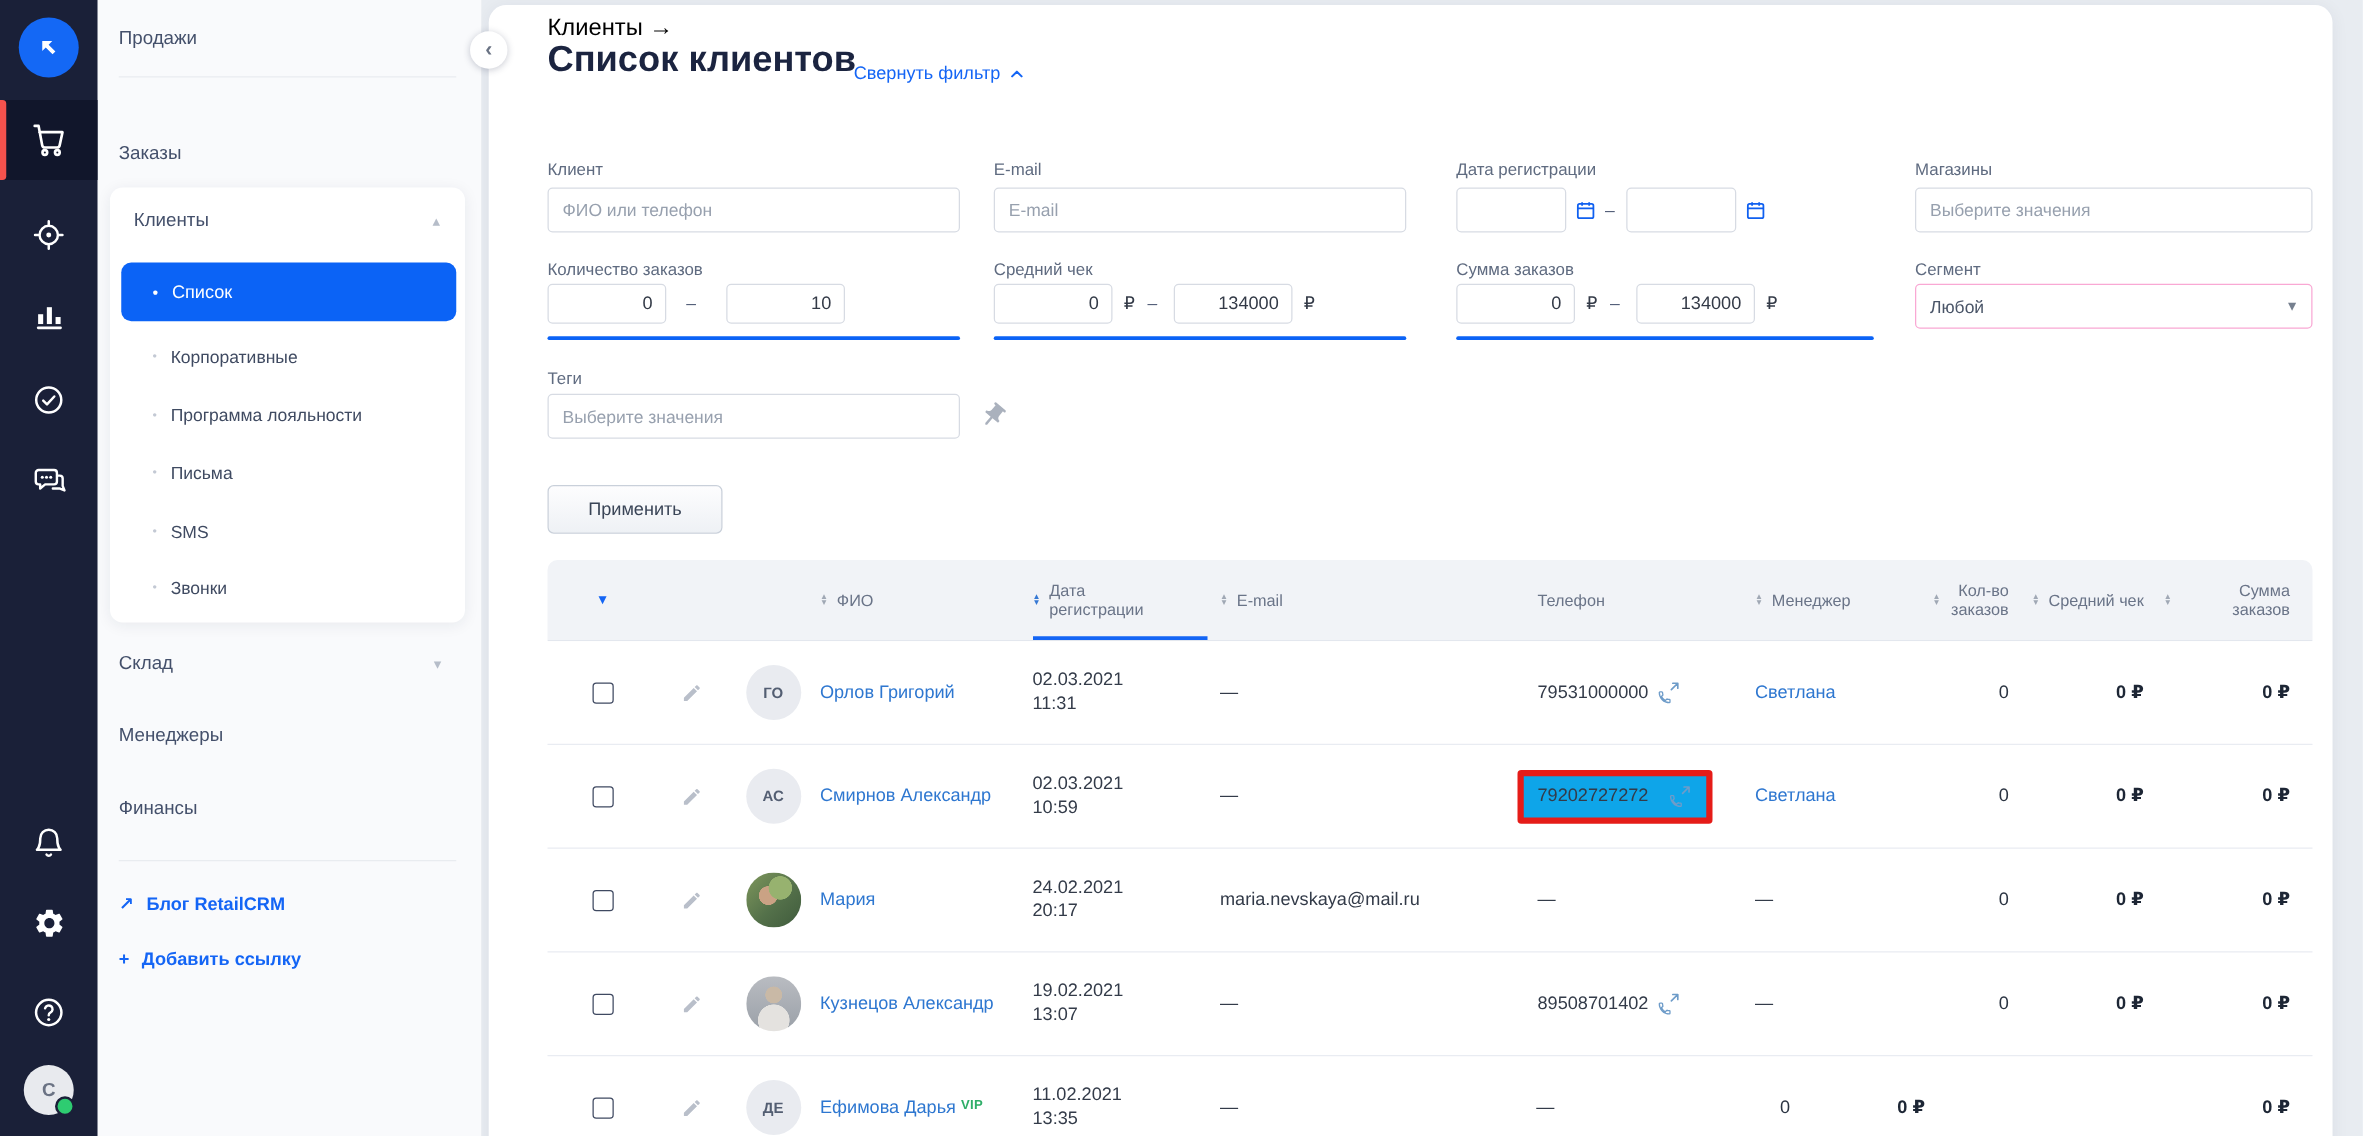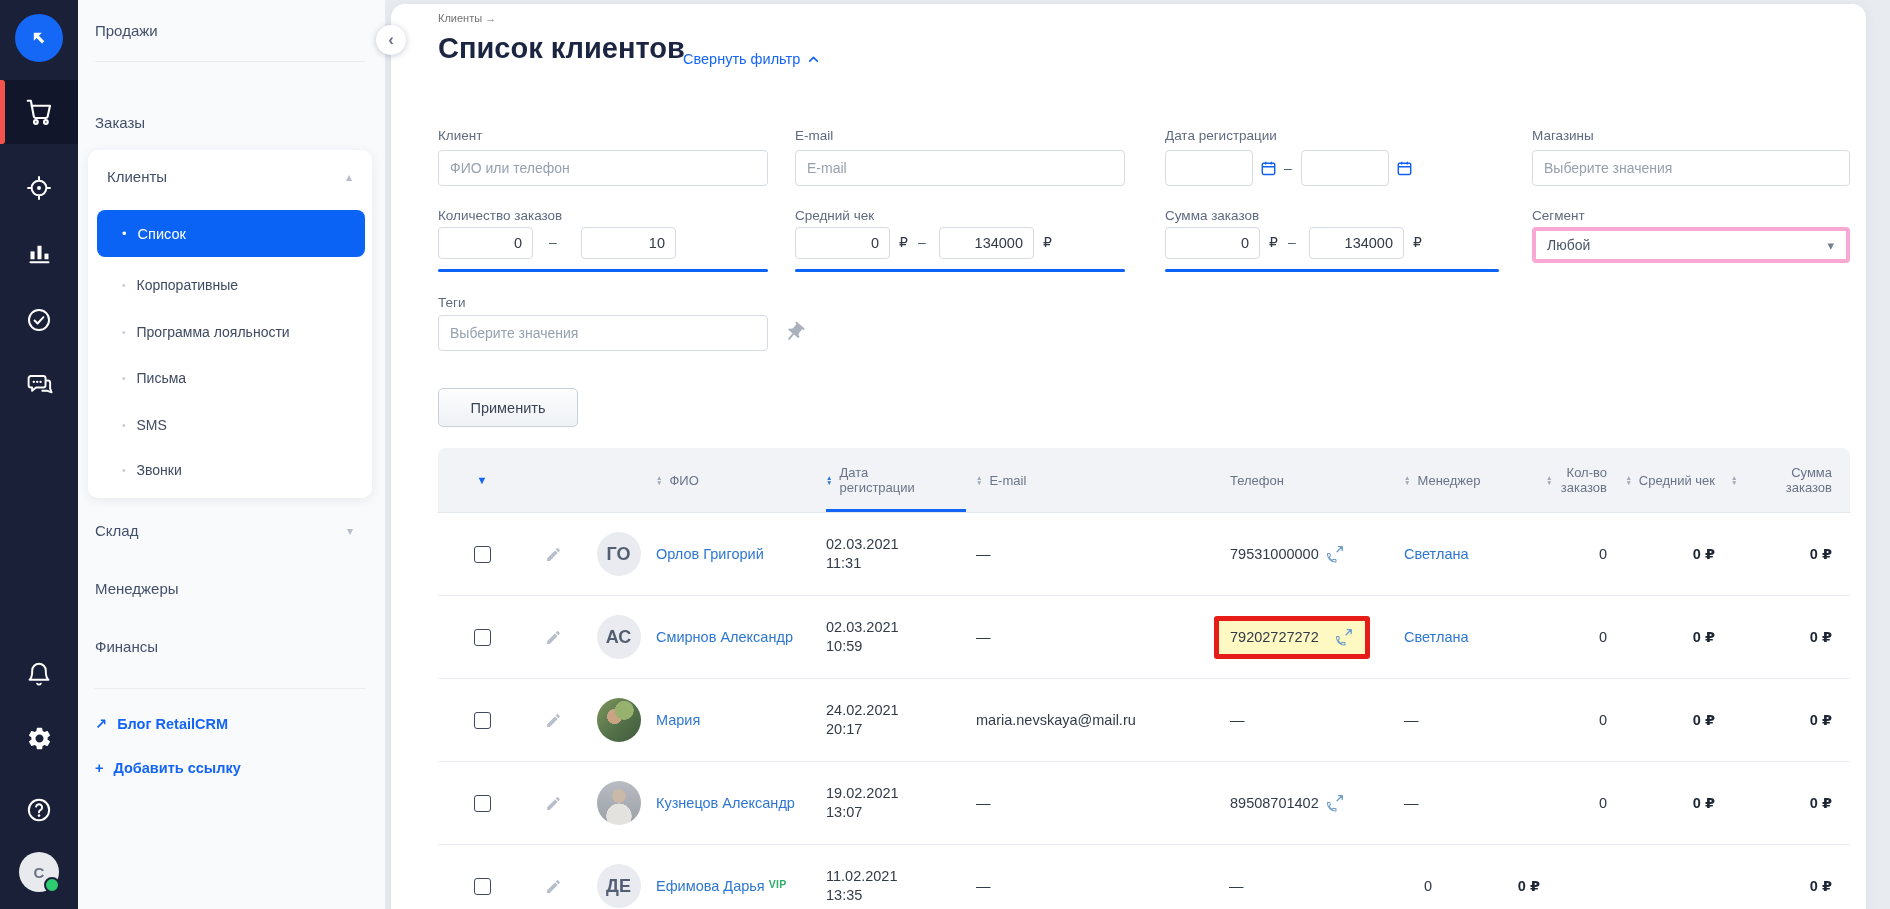--- a/index.html
+++ b/index.html
@@ -35,38 +35,38 @@
   .sub-item .bullet{margin-left:34px;margin-right:11px;color:#c3c9d4;font-size:10px;}
   .side-link{position:absolute;left:17px;display:flex;align-items:center;gap:10px;
     color:#1465f5;font-size:14.5px;font-weight:bold;}
   
   .main{position:absolute;left:385px;top:0;right:0;bottom:0;background:#e8ecf1;}
   .card{position:absolute;left:6px;top:4px;right:24px;bottom:-20px;background:#fff;
     border-radius:14px 14px 0 0;box-shadow:0 2px 14px rgba(30,40,70,.06);}
   .collapse-btn{position:absolute;left:-15px;top:21px;width:30px;height:30px;border-radius:50%;
     background:#fff;box-shadow:0 1px 6px rgba(30,40,70,.25);display:flex;align-items:center;
     justify-content:center;color:#6a7384;font-size:17px;font-weight:bold;z-index:6;}
-  .breadcrumb{position:absolute;left:47px;top:8px;font-size:11px;color:#737373;}
+  .breadcrumb{position:absolute;left:47px;top:8px;font-size:19px;color:#000000;}
   .page-title{position:absolute;left:47px;top:28px;font-size:29px;font-weight:bold;color:#1b2440;}
   .collapse-filter{position:absolute;left:292px;top:47px;font-size:14.5px;color:#1465f5;
     display:flex;align-items:center;gap:7px;}
   .btn-new{position:absolute;right:16px;top:8px;width:148px;height:50px;background:#0b63f6;
     border:none;border-radius:7px;color:#fff;font-size:16.5px;display:flex;align-items:center;
     justify-content:center;gap:11px;font-family:inherit;}
   
   .f-label{position:absolute;font-size:13.5px;color:#5f6b80;}
   .f-input{position:absolute;height:36px;border:1px solid #d7dbe3;border-radius:4px;
     font-family:inherit;font-size:14px;color:#333a47;padding:0 11px;box-sizing:border-box;background:#fff;}
   .f-input::placeholder{color:#97a0ae;}
   .f-num{position:absolute;height:32px;width:95px;border:1px solid #d7dbe3;border-radius:4px;
     font-family:inherit;font-size:14.5px;color:#333a47;text-align:right;padding:0 10px;box-sizing:border-box;}
   .f-dash{position:absolute;color:#55607a;font-size:14px;}
   .f-rub{position:absolute;color:#333a47;font-size:14px;}
   .f-slider{position:absolute;height:3px;background:#0b63f6;border-radius:2px;}
-  .f-select{position:absolute;height:36px;border:4px solid #f9a8d4;border-radius:4px;background:#fff;
+  .f-select{position:absolute;height:36px;border:1px solid #f9a8d4;border-radius:4px;background:#fff;
     font-size:14px;color:#4a5568;display:flex;align-items:center;padding:0 11px;box-sizing:border-box;}
   .f-select .caret{position:absolute;right:12px;color:#76808f;font-size:13px;}
   .cal-ic{position:absolute;width:17px;height:17px;}
   .btn-apply{position:absolute;left:47px;top:384px;width:140px;height:39px;border:1px solid #c9d0da;
     border-radius:5px;background:linear-gradient(#fdfdfe,#eef1f5);color:#3a4557;font-size:14.5px;
     font-family:inherit;}
   
   .table{position:absolute;left:47px;right:16px;top:444px;}
   .thead{display:flex;height:64px;background:#f1f3f7;border-radius:8px 8px 0 0;
     border-bottom:1px solid #e3e7ee;align-items:stretch;}
@@ -84,36 +84,36 @@
   .c-avg{width:110px;justify-content:flex-end;text-align:right;padding-right:16px;box-sizing:border-box;}
   .c-sum{flex:1;justify-content:flex-end;text-align:right;padding-right:18px;box-sizing:border-box;}
   .th.c-date{box-shadow:inset 0 -3px 0 #1465f5;}
   .sort{display:inline-flex;flex-direction:column;margin-right:7px;font-size:6.5px;
     line-height:5.5px;color:#a0a8b5;letter-spacing:0;}
   .sort.blue{color:#3578d4;}
   .hdr-drop{color:#1465f5;font-size:11px;}
   .cbx{appearance:none;-webkit-appearance:none;width:17px;height:17px;border:1.4px solid #3f4961;
     border-radius:3px;background:#fff;margin:0;}
   .avatar-i{width:44px;height:44px;border-radius:50%;background:#e9ebf0;display:flex;
-    align-items:center;justify-content:center;font-size:18px;font-weight:bold;color:#535e72;}
+    align-items:center;justify-content:center;font-size:12px;font-weight:bold;color:#535e72;}
   .avatar-p{width:44px;height:44px;border-radius:50%;}
   .ph-maria{background:radial-gradient(circle at 62% 28%,#97b26f 0 22%,transparent 23%),
     radial-gradient(circle at 40% 42%,#caa284 0 20%,transparent 21%),
     linear-gradient(135deg,#7f975c,#54714a 55%,#3f5a3c);}
   .ph-kuz{background:radial-gradient(circle at 50% 34%,#c9b9a6 0 18%,transparent 19%),
     radial-gradient(circle at 50% 80%,#e4e2df 0 30%,transparent 31%),
     linear-gradient(180deg,#b9bcc1,#9aa0a8);}
   .link{color:#2e77d0;font-size:14.5px;line-height:19px;}
   .cell-dark{color:#333b49;font-size:14.5px;line-height:19px;}
   .vip{color:#2fae68;font-size:10.5px;font-weight:bold;margin-left:4px;position:relative;top:-3px;letter-spacing:.3px;}
   .num{font-size:14.5px;color:#2b3442;}
   .money{font-size:14.5px;color:#1d2635;font-weight:bold;}
   .phone-wrap{display:inline-flex;align-items:center;gap:7px;}
   .red-box{display:inline-flex;align-items:center;gap:16px;border:5px solid #e51c18;
-    border-radius:3px;padding:7px 11px;margin-left:-16px;background:#fef9c3;text-align:right;}
+    border-radius:3px;padding:7px 11px;margin-left:-16px;background:#0ea5e9;text-align:right;}
   .phone-2line{display:flex;flex-direction:column;align-items:flex-start;gap:3px;}
   .phone-2line .ic{margin-left:14px;}
 </style>
 </head>
 <body>
 
 <div class="screen">
 
   <div class="rail">
     <div class="logo-circle">

